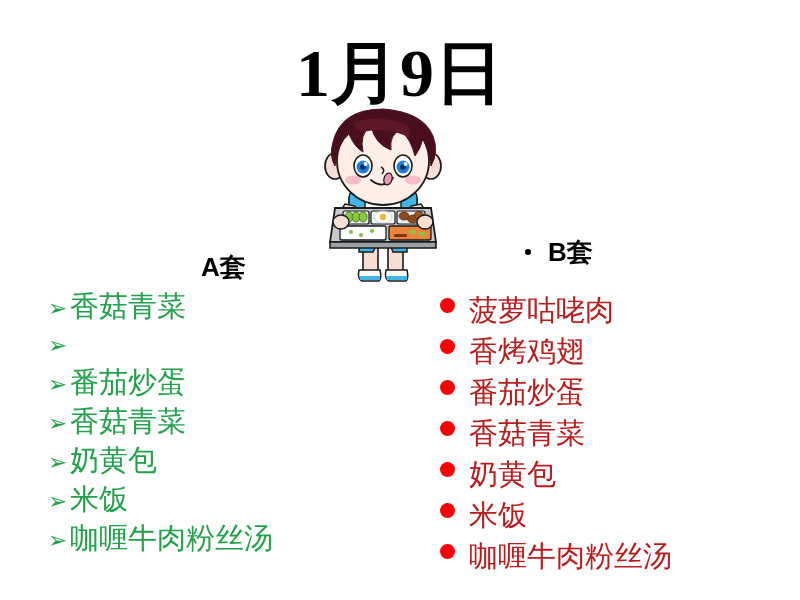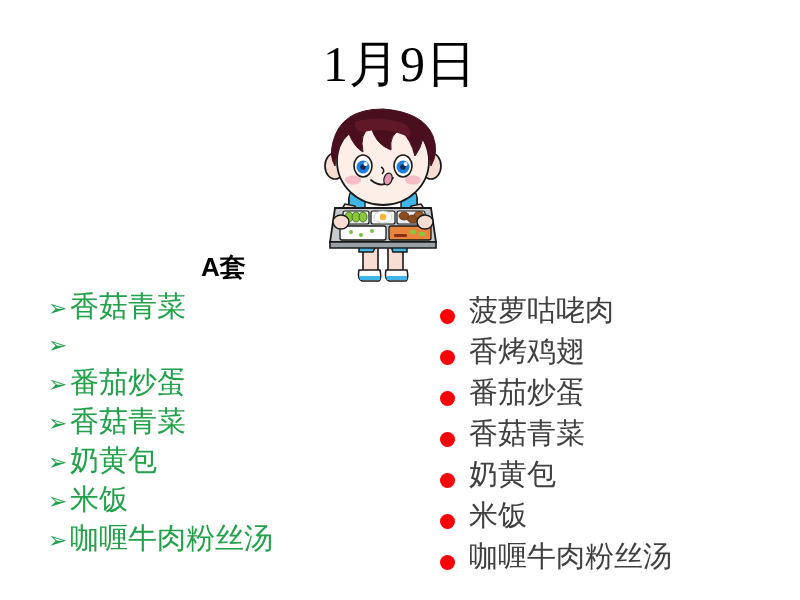--- a/index.html
+++ b/index.html
@@ -24,25 +24,26 @@
   }
 
   
   #title {
     position: absolute;
     left: 0;
     top: 38px;
     width: 800px;
     text-align: center;
     font-family: "Liberation Serif", "DejaVu Serif", serif;
-    font-size: 50px;
+    font-size: 68px;
     line-height: 1.05;
     color: #000000;
     letter-spacing: 1px;
     white-space: nowrap;
+    font-weight: bold;
   }
 
   
   #illustration {
     position: absolute;
     left: 293px;
     top: 104px;
     width: 180px;
     height: 182px;
   }
@@ -83,21 +84,21 @@
 
   .menu-item {
     display: flex;
     align-items: baseline;
     font-family: "Liberation Serif", "DejaVu Serif", serif;
     font-size: 29px;
     line-height: 37px;
     white-space: nowrap;
   }
   #list-a .menu-item { color: #22a14a; }
-  #list-b .menu-item { color: #404040; line-height: 41px; align-items: flex-end; }
+  #list-b .menu-item { color: #b91c1c; line-height: 41px; }
 
   .bullet-arrow {
     flex: 0 0 auto;
     width: 22px;
     font-family: "DejaVu Sans", sans-serif;
     font-size: 23px;
     color: #22a14a;
     line-height: 37px;
   }
   .bullet-dot {
@@ -198,20 +199,23 @@
         <rect x="126" y="128" width="6" height="4" rx="1" fill="#8cc63e"></rect>
       </g>
 
       <ellipse cx="48" cy="118" rx="8" ry="7" fill="#f7ddd2" stroke="#1a1a1a" stroke-width="1.5"></ellipse>
       <ellipse cx="132" cy="118" rx="8" ry="7" fill="#f7ddd2" stroke="#1a1a1a" stroke-width="1.5"></ellipse>
     </svg>
   </div>
 
   <div id="header-a" class="col-header">A套</div>
 
+  <div id="header-b" class="col-header">
+    <span class="hdr-dot"></span><span>B套</span>
+  </div>
 
   <ul id="list-a" class="menu-list">
     <li class="menu-item">
       <span class="bullet-arrow">➢</span>
       <span class="item-text">香菇青菜</span>
     </li>
     <li class="menu-item">
       <span class="bullet-arrow">➢</span>
     </li>
     <li class="menu-item">

